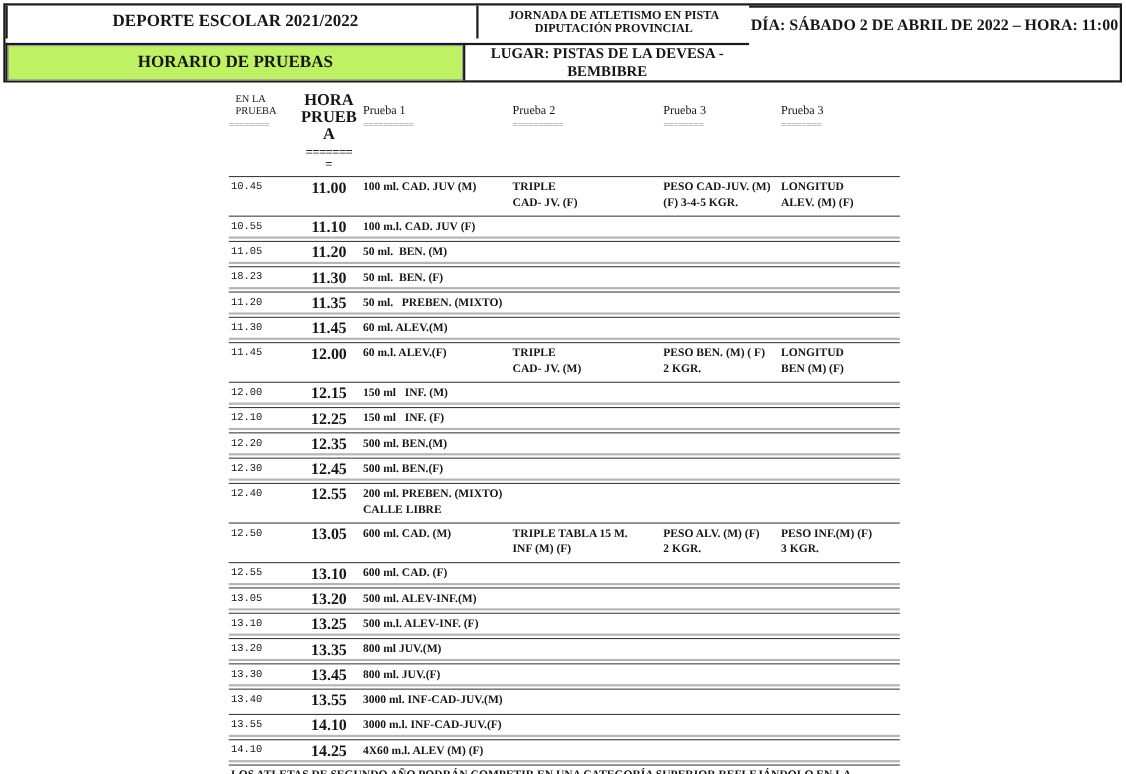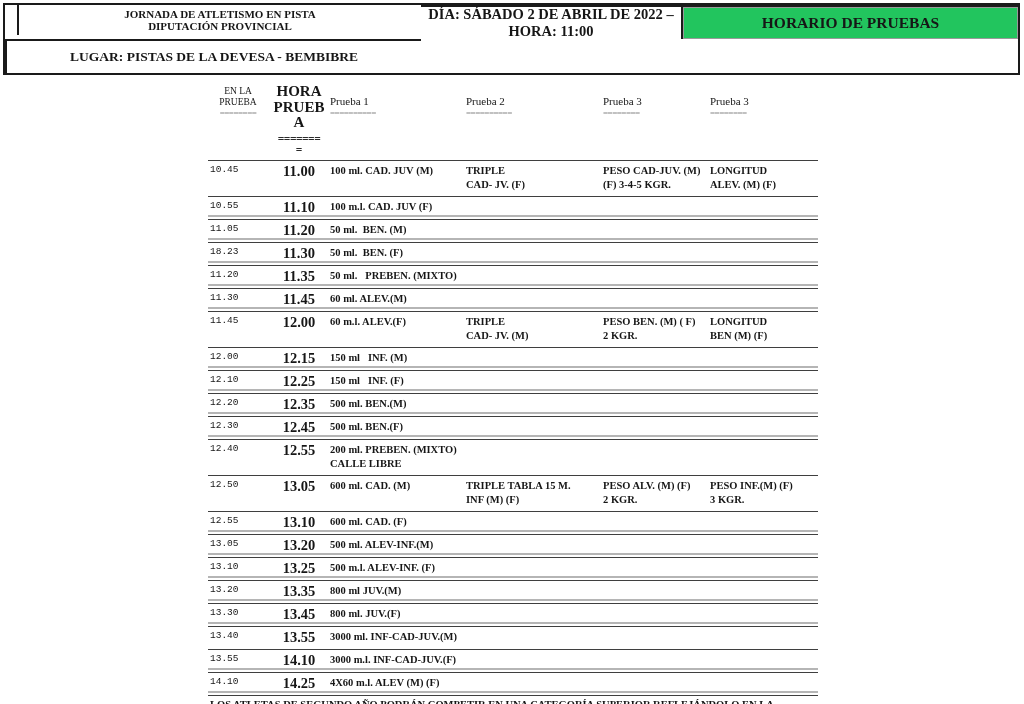--- a/index.html
+++ b/index.html
@@ -18,28 +18,28 @@
     text-align:center;font-weight:bold;box-sizing:border-box;
   }
   .hcell.colsep{border-left:2px solid #1a1a1a;}
   .hcell.rowsep{border-top:2px solid #1a1a1a;}
   .r1{height:30px;}
   .r2{height:34px;}
   .f-org{font-size:13.5px;letter-spacing:.1px;}
   .f-deporte{font-size:15.5px;}
   .f-jornada{font-size:11px;line-height:12.5px;margin-left:12px;}
   .f-dia{font-size:14.5px;}
-  .f-horario{font-size:15.5px;background:#22c55e;width:100%;height:100%;display:flex;align-items:center;justify-content:center;box-shadow:inset 0 0 0 1px #9a9a9a;}
+  .f-horario{font-size:15.5px;background:#bef264;width:100%;height:100%;display:flex;align-items:center;justify-content:center;box-shadow:inset 0 0 0 1px #9a9a9a;}
   .f-lugar{font-size:13.5px;}
   .hcell.nopad{padding:0;}
   
   .main{position:absolute;left:208px;top:84px;width:610px;}
   .grid6{display:grid;grid-template-columns:60px 62px 136px 137px 107px 108px;}
   .chead{height:76px;box-sizing:border-box;}
-  .chead .h1{padding-top:2px;text-align:center;font-size:9.5px;line-height:11px;}
+  .chead .h1{padding-top:2px;font-size:9.5px;line-height:11px;}
   .h1 .wrapbox{width:48px;margin:0 auto;}
   .eq-light{color:#8a8a8a;font-size:9px;letter-spacing:-.5px;line-height:8px;margin-top:1px;}
   .chead .h2{text-align:center;font-weight:bold;}
   .h2 .lines{font-size:15px;line-height:15.5px;white-space:pre;font-family:Liberation Serif, serif;}
   .h2 .eqb{font-size:11.5px;letter-spacing:-.5px;line-height:10px;margin-top:3px;font-weight:bold;color:#2a2a2a;}
   .h2 .eqb2{font-size:11.5px;line-height:12px;font-weight:bold;color:#2a2a2a;}
   .chead .hp{padding-top:11px;font-size:11px;line-height:13px;}
   
   .row{position:relative;border-top:1.6px solid #3f3f3f;padding:3px 0 5px;}
   .row.double::before{
@@ -55,20 +55,21 @@
   }
   .footer .fl{
     font-size:10.5px;font-weight:bold;line-height:12px;
     padding:2.5px 0 1.5px 2px;border-bottom:1.6px solid #3f3f3f;
   }
 </style>
 </head>
 <body>
 
 <div class="hdr-table">
+  <div class="hcell r1 colsep f-deporte">DEPORTE ESCOLAR 2021/2022</div>
   <div class="hcell r1 colsep f-jornada">
     <span>JORNADA DE ATLETISMO EN PISTA</span>
     <span>DIPUTACIÓN PROVINCIAL</span>
   </div>
   <div class="hcell r2 rowsep f-dia">DÍA: SÁBADO 2 DE ABRIL DE 2022 – HORA: 11:00</div>
   <div class="hcell r2 rowsep colsep nopad">
     <div class="f-horario">HORARIO DE PRUEBAS</div>
   </div>
   <div class="hcell r2 rowsep colsep f-lugar">LUGAR: PISTAS DE LA DEVESA - BEMBIBRE</div>
 </div>

